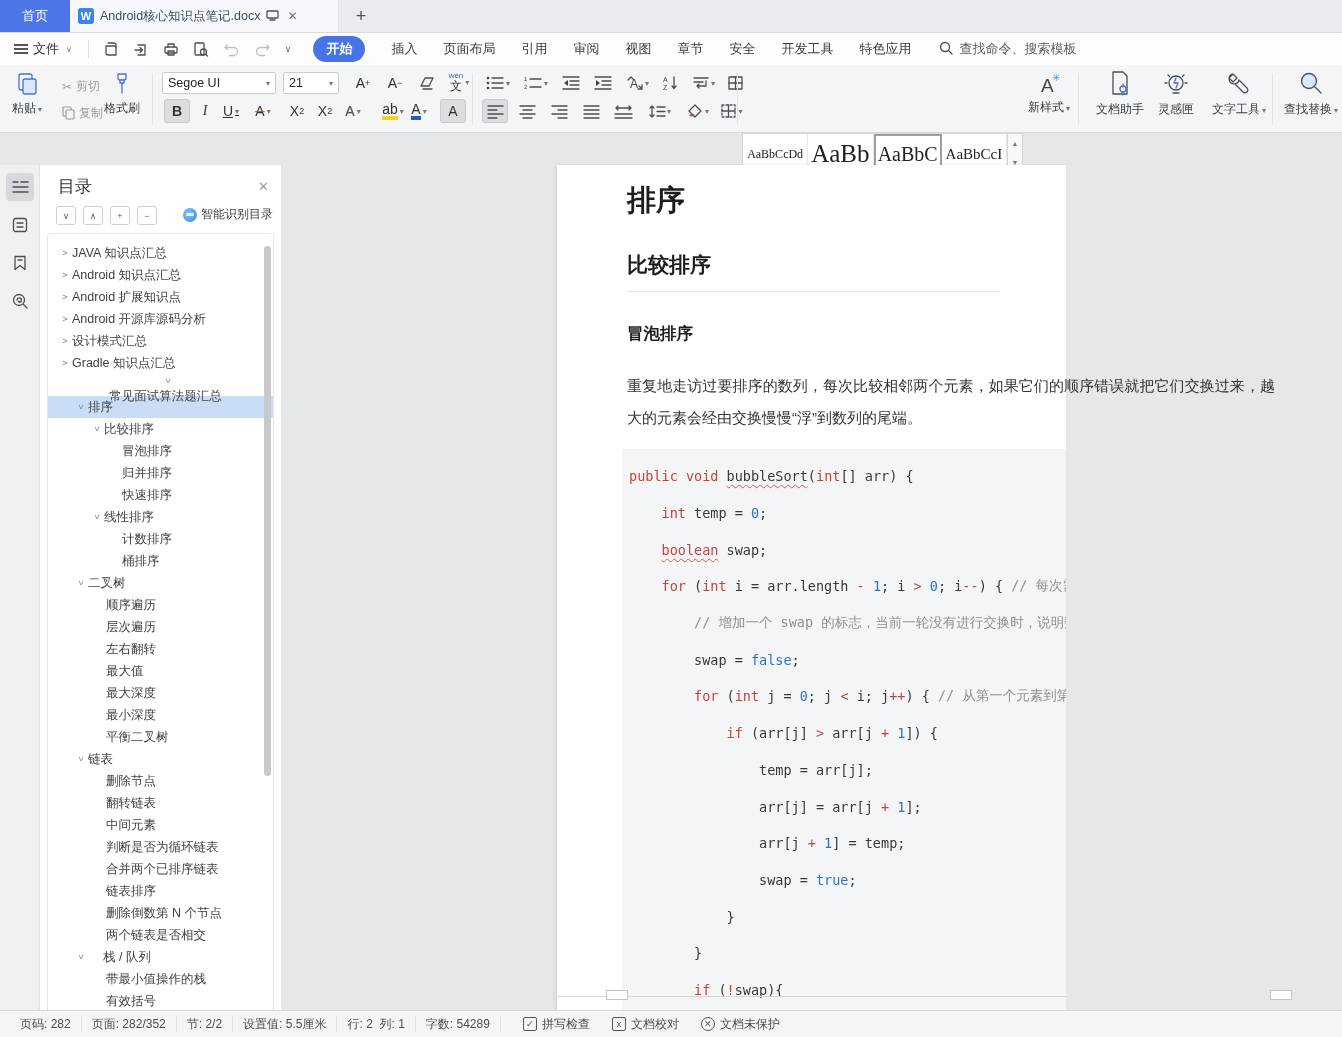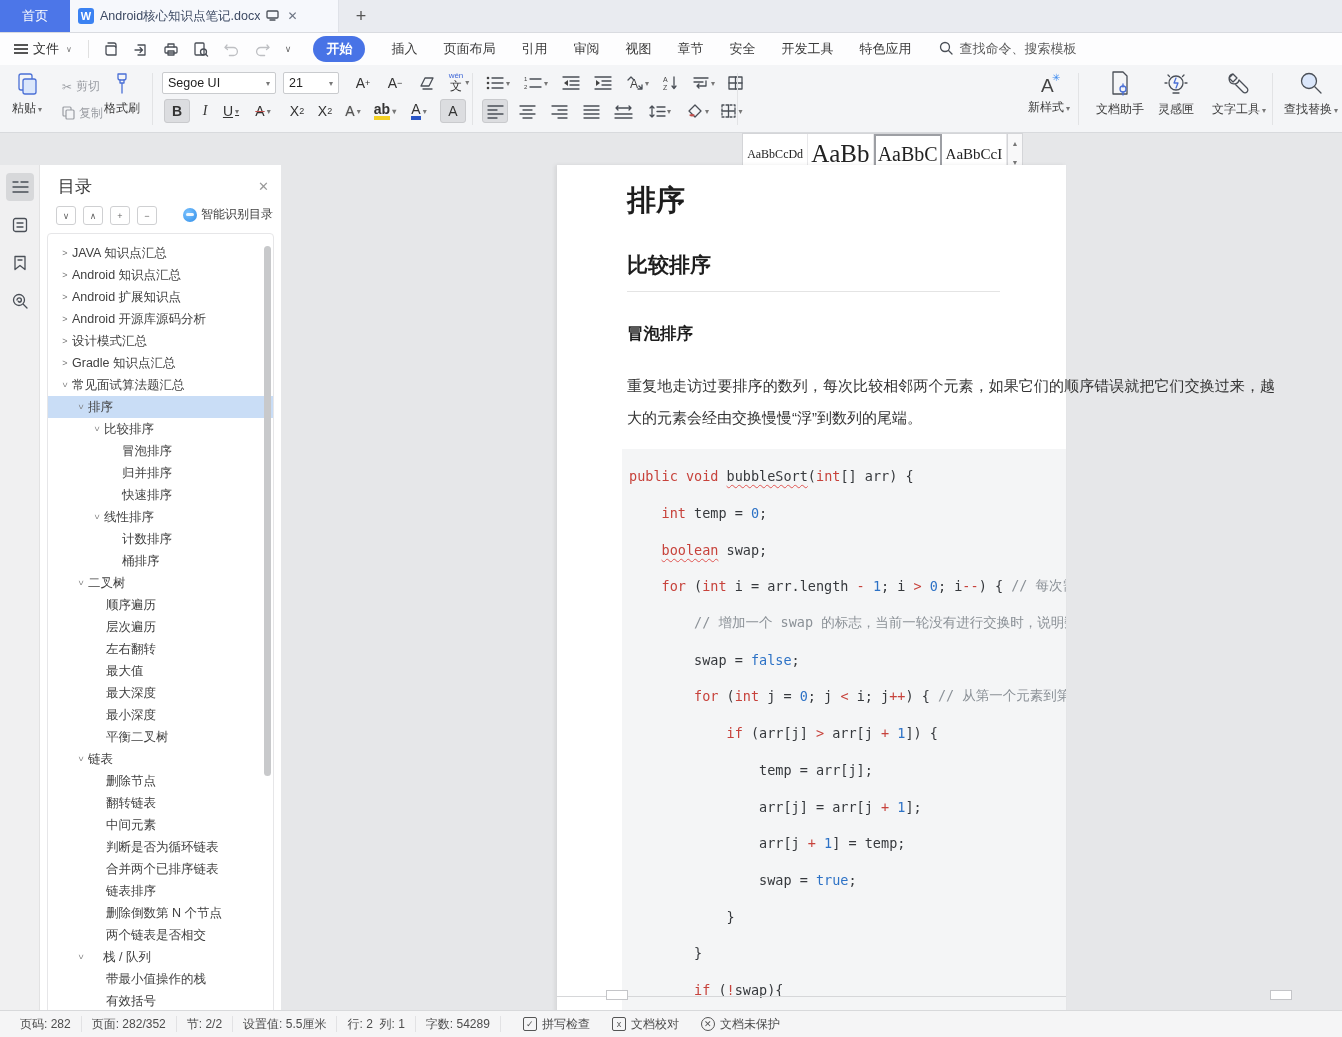--- a/index.html
+++ b/index.html
@@ -254,21 +254,21 @@
     <div class="fmtbtn" style="left:250px;top:34px;">
         <span style="text-decoration:line-through;text-decoration-color:#c0504d;">A</span>
         <span class="caret">▾</span>
       </div>
     <div class="fmtbtn" style="left:284px;top:34px;">X<span class="sup">2</span></div>
     <div class="fmtbtn" style="left:312px;top:34px;">X<span class="sub">2</span></div>
     <div class="fmtbtn" style="left:340px;top:34px;">
         <span style="color:#555;text-shadow:0 0 1px #999;">A</span>
         <span class="caret">▾</span>
       </div>
-    <div class="fmtbtn" style="left:372px;top:34px;font-weight:bold;">
+    <div class="fmtbtn" style="left:380px;top:34px;">
         <span style="border-bottom:4px solid #f2d024;line-height:1;">ab</span>
         <span class="caret">▾</span>
       </div>
     <div class="fmtbtn" style="left:406px;top:34px;">
         <span style="border-bottom:4px solid #2a56c6;line-height:1;">A</span>
         <span class="caret">▾</span>
       </div>
     <div class="fmtbtn pressed" style="left:440px;top:34px;">A</div>
     <div class="rdiv" style="left:472px;"></div>
 
@@ -534,21 +534,21 @@
             <span>Android 开源库源码分析</span>
           </div>
           <div class="toc-item" style="padding-left: 10px;">
             <span class="arr">&gt;</span>
             <span>设计模式汇总</span>
           </div>
           <div class="toc-item" style="padding-left: 10px;">
             <span class="arr">&gt;</span>
             <span>Gradle 知识点汇总</span>
           </div>
-          <div class="toc-item" style="padding-left: 10px;">
+          <div class="toc-item" style="padding-left: 10px; flex-direction: column;">
             <span class="arr open">&gt;</span>
             <span>常见面试算法题汇总</span>
           </div>
           <div class="toc-item selected" style="padding-left: 26px;">
             <span class="arr open">&gt;</span>
             <span>排序</span>
           </div>
           <div class="toc-item" style="padding-left: 42px;">
             <span class="arr open">&gt;</span>
             <span>比较排序</span>

